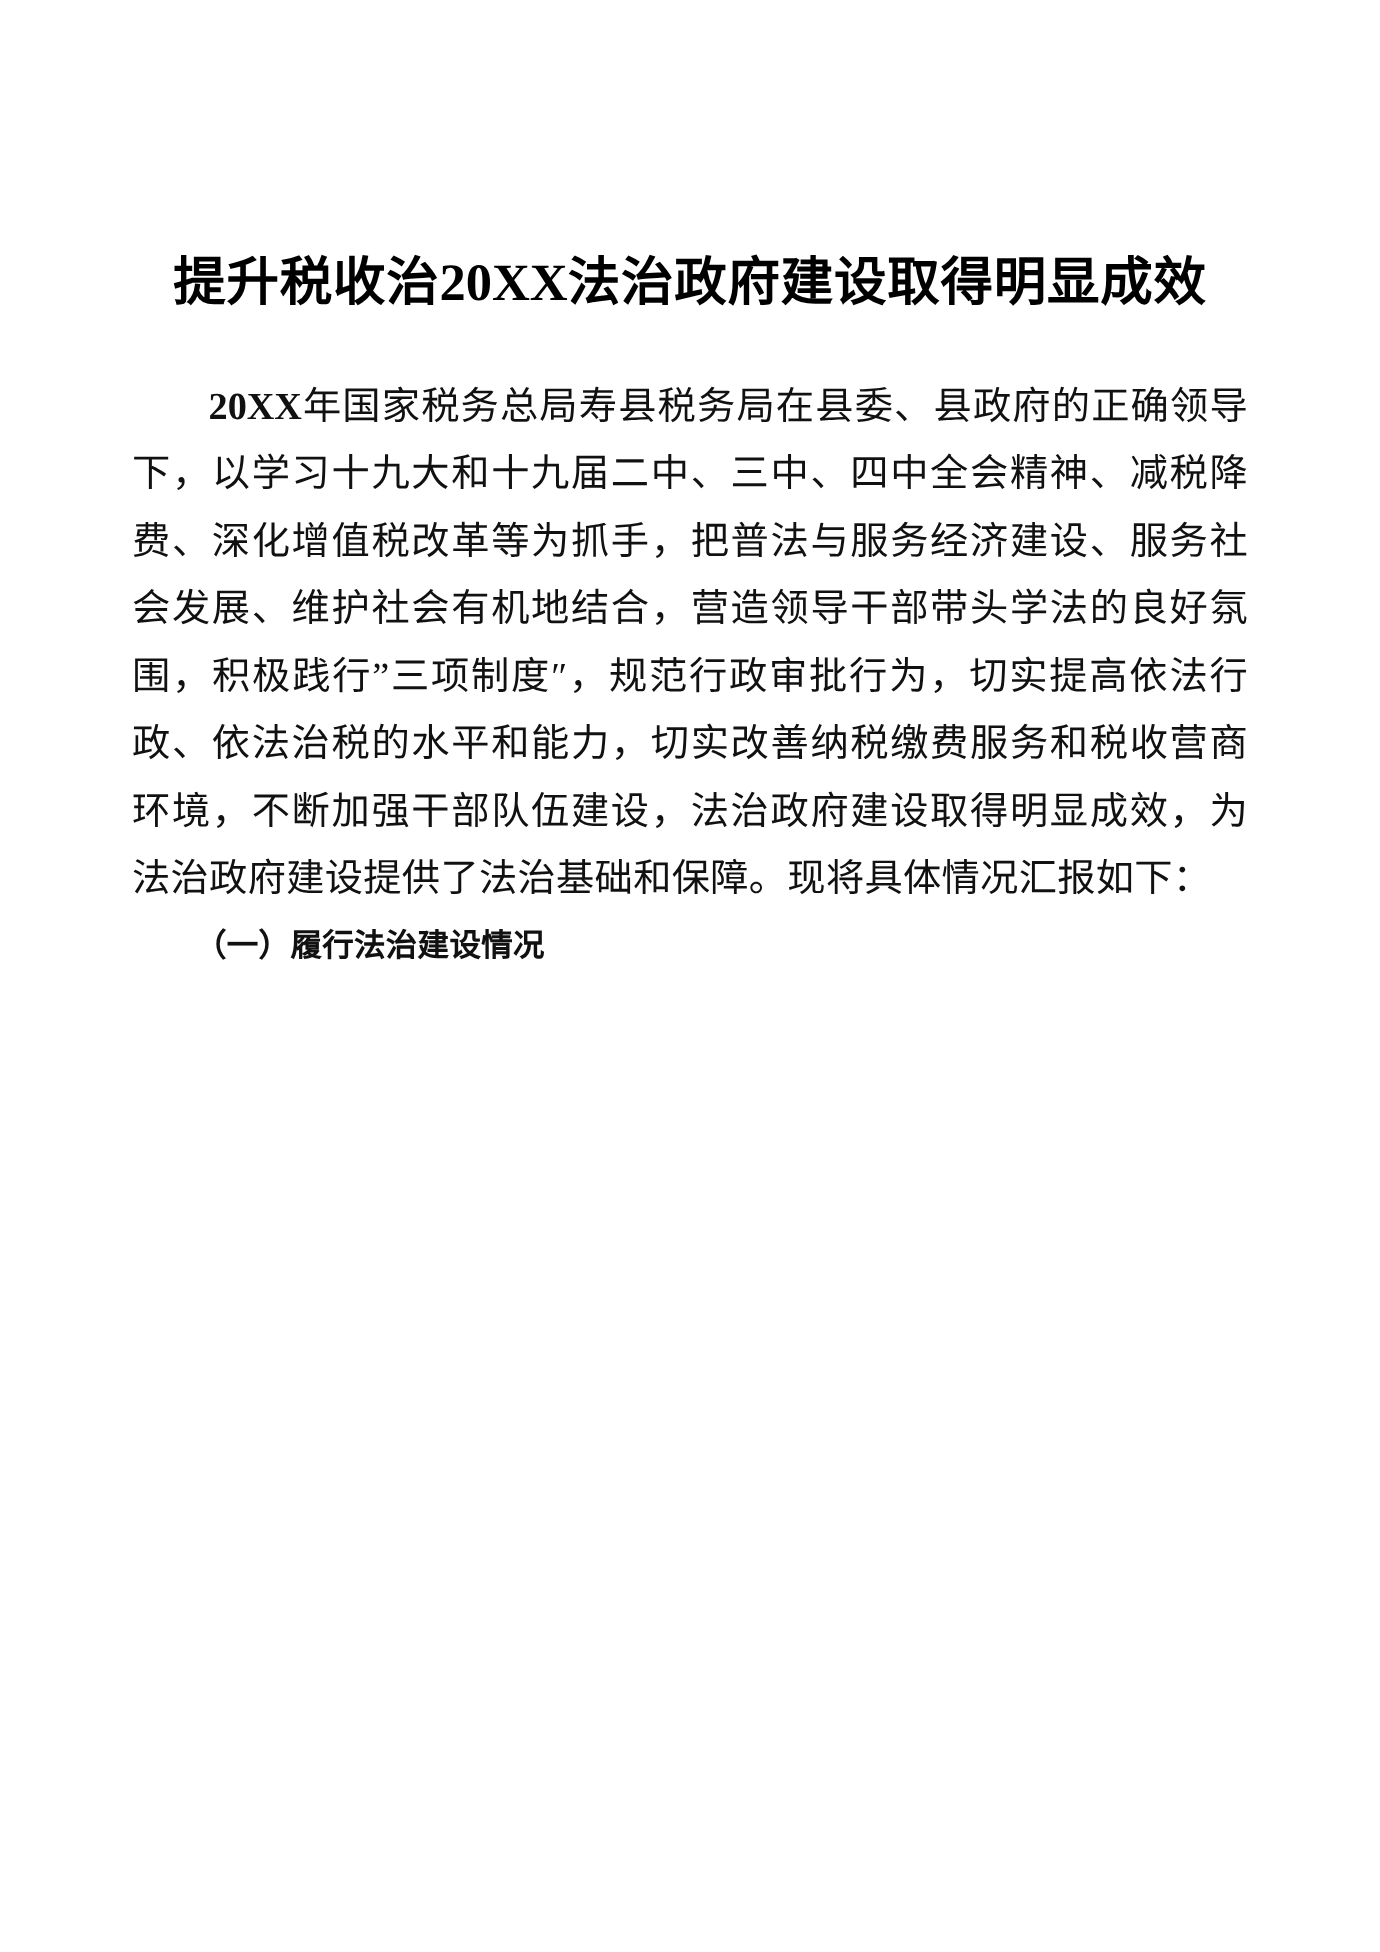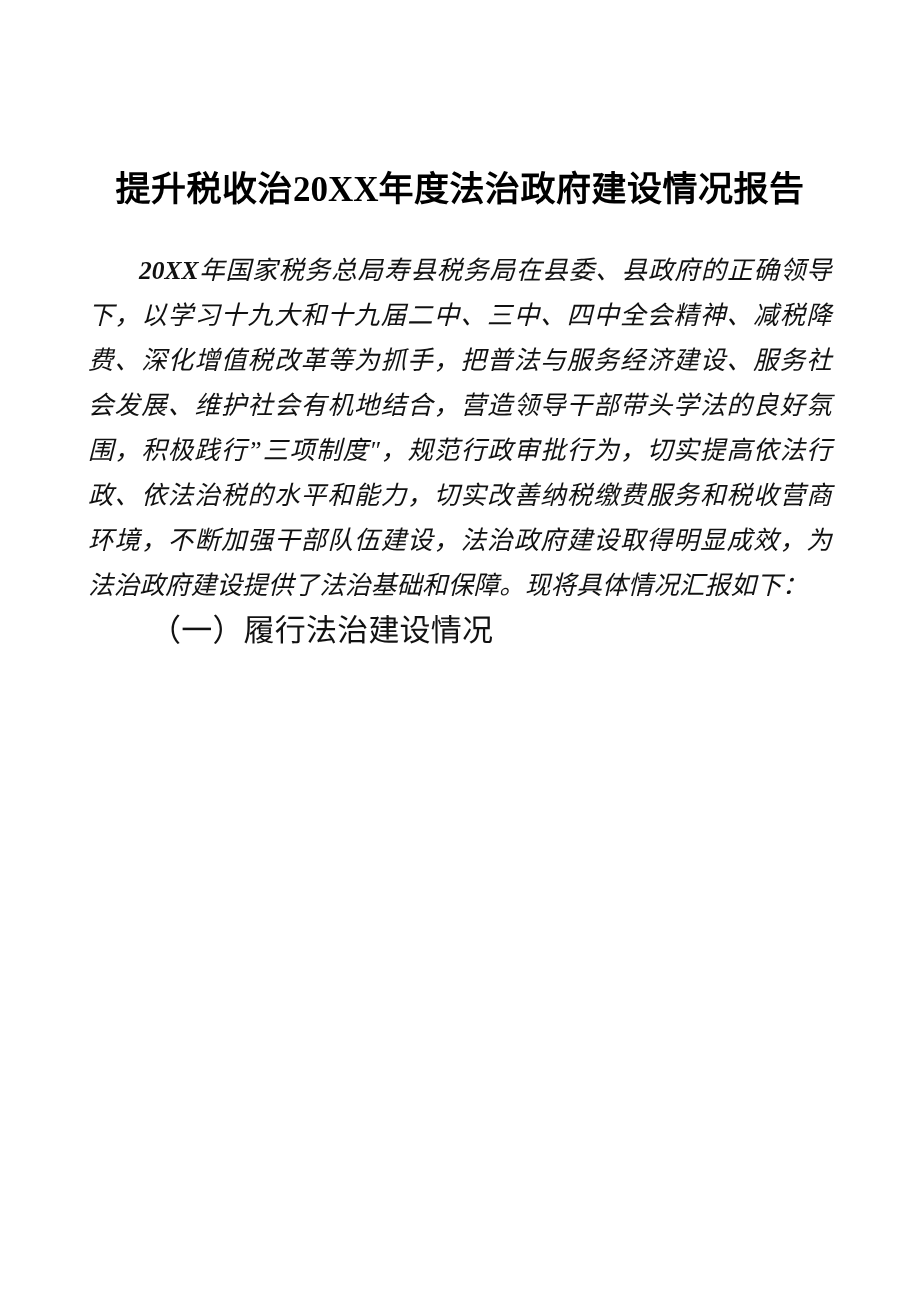--- a/index.html
+++ b/index.html
@@ -52,40 +52,40 @@
     text-justify: inter-character;
     text-align-last: left;
     letter-spacing: 0.2px;
     margin: 0;
     color: #111111;
   }
 
   
   .para.indent {
     text-indent: 2em;
-    font-style: italic;
   }
 
   
   .heading-1 {
     font-size: 25.5px;
     line-height: 45px;
     margin: 0;
     text-indent: 2em;
     letter-spacing: 0.2px;
     color: #111111;
   }
 
   .heading-2 {
-    font-size: 31px;
+    font-size: 21px;
     line-height: 45px;
     margin: 0;
     text-indent: 2em;
     letter-spacing: 0.2px;
     color: #111111;
+    font-weight: bold;
   }
 
   .heading-3 {
     font-size: 25.5px;
     line-height: 45px;
     margin: 0;
     text-indent: 2em;
     letter-spacing: 0.2px;
     color: #111111;
   }
@@ -100,21 +100,21 @@
   .doc-title .num {
     font-family: "Liberation Serif", "DejaVu Serif", serif;
     font-weight: 700;
   }
 </style>
 </head>
 <body>
 
 <div class="page">
 
-  <h1 class="doc-title"><span>提升税收治</span><span class="num">20XX</span><span>年度法治政府建设情况报告</span></h1>
+  <h1 class="doc-title"><span>提升税收治</span><span class="num">20XX</span><span>法治政府建设取得明显成效</span></h1>
 
   <div class="body-block">
 
     <p class="para indent"><span class="num">20XX</span><span>年国家税务总局寿县税务局在县委、县政府的正确领导下，以学习十九大和十九届二中、三中、四中全会精神、减税降费、深化增值税改革等为抓手，把普法与服务经济建设、服务社会发展、维护社会有机地结合，营造领导干部带头学法的良好氛围，积极践行”三项制度″，规范行政审批行为，切实提高依法行政、依法治税的水平和能力，切实改善纳税缴费服务和税收营商环境，不断加强干部队伍建设，法治政府建设取得明显成效，为法治政府建设提供了法治基础和保障。现将具体情况汇报如下：</span></p>
 
 
     <p class="heading-2">（一）履行法治建设情况</p>
 
 
 

